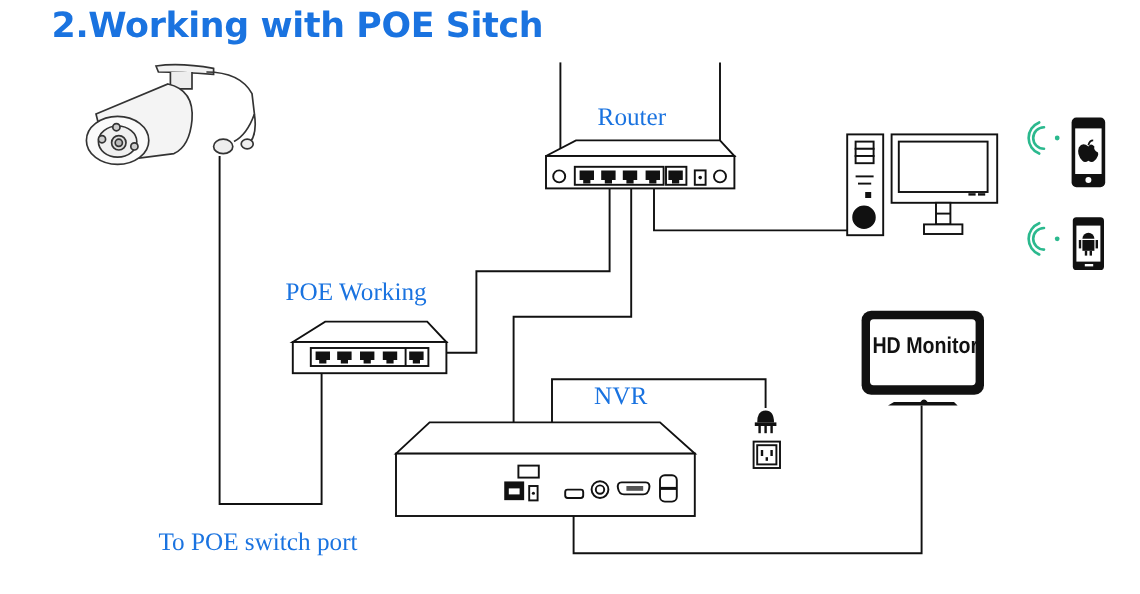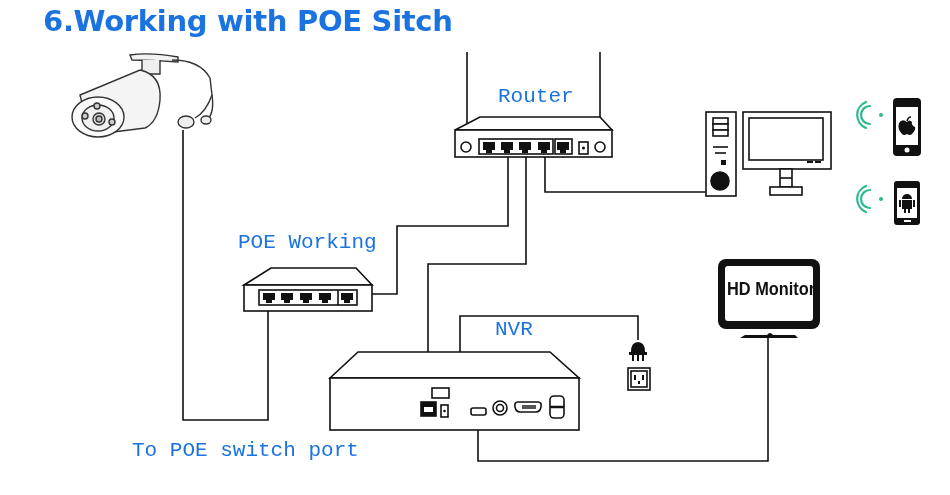--- a/index.html
+++ b/index.html
@@ -1,29 +1,29 @@
 <!DOCTYPE html>
 <html><head>
 <meta charset="utf-8">
 <style>
   html, body { margin:0; padding:0; background:#ffffff; }
   body { width:950px; height:495px; position:relative; overflow:hidden; font-family:"DejaVu Sans", sans-serif; }
   #diagram { position:absolute; left:0; top:0; }
   .title { position:absolute; left:43px; top:4px; font-family:"DejaVu Sans", sans-serif; font-weight:bold; font-size:29px; color:#1a73e0; letter-spacing:-0.3px; }
-  .lbl { position:absolute; font-family:Liberation Mono, monospace; font-size:21px; color:#1a73e0; white-space:nowrap; }
+  .lbl { position:absolute; font-family:Liberation Serif, serif; font-size:21px; color:#1a73e0; white-space:nowrap; }
   .lbl-router { left:498px; top:85px; }
   .lbl-poe { left:238px; top:231px; }
   .lbl-nvr { left:495px; top:318px;text-align:right; }
   .lbl-port { left:132px; top:439px; }
   .hd-text { position:absolute; left:720px; top:278px; width:100px; text-align:center; font-family:"Liberation Sans", sans-serif; font-weight:bold; font-size:19px; color:#111; transform:scaleX(0.86); transform-origin:center; white-space:nowrap; }
 </style>
 </head>
 <body>
 
-<div class="title">6.Working with POE Sitch</div>
+<div class="title">2.Working with POE Sitch</div>
 <div class="lbl lbl-router">Router</div>
 <div class="lbl lbl-poe">POE Working</div>
 <div class="lbl lbl-nvr">NVR</div>
 <div class="lbl lbl-port">To POE switch port</div>
 
 <svg id="diagram" width="950" height="495" viewBox="0 0 950 495">
   <g fill="none" stroke="#111" stroke-width="1.6">
 
     <g>
       <polyline points="183,130 183,420 268,420 268,305"></polyline>

